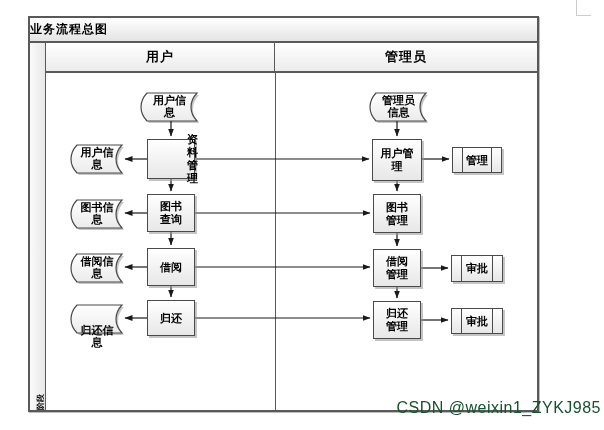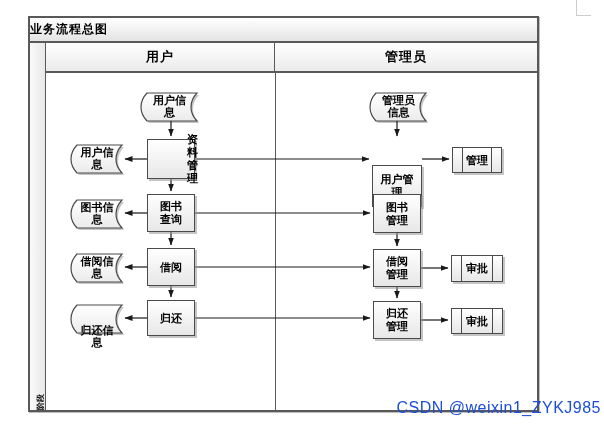--- a/index.html
+++ b/index.html
@@ -63,21 +63,21 @@
   .pre-bars{
     position:absolute;top:0;bottom:0;left:9px;right:9px;
     border-left:1px solid #4a4a4a;border-right:1px solid #4a4a4a;
   }
   .doc-text{
     position:absolute;display:flex;align-items:center;justify-content:center;text-align:center;
     font-size:11px;font-weight:bold;line-height:12.5px;white-space:pre-line;
   }
   .watermark{
     position:absolute;right:3px;top:399px;
-    font-size:16px;color:#1d4ed8;letter-spacing:.5px;
+    font-size:16px;color:#14532d;letter-spacing:.5px;
     font-family:"Liberation Sans",sans-serif;
   }
 </style>
 </head>
 <body>
 
 <div class="screen">
 
   <div class="page-corner"></div>
 
@@ -167,21 +167,21 @@
     <div class="doc-text" style="left:72px;top:324px;width:50px;height:26px;">归还信
 息</div>
 
     <div class="proc" style="left:147px;top:139px;width:48px;height:40px;padding-left:43px;">资料
 管理</div>
     <div class="proc" style="left:147px;top:194px;width:48px;height:38px;">图书
 查询</div>
     <div class="proc" style="left:147px;top:248px;width:48px;height:38px;">借阅</div>
     <div class="proc" style="left:147px;top:300px;width:48px;height:36px;">归还</div>
 
-    <div class="proc" style="left:372px;top:139px;width:50px;height:42px;margin-top:26px;">用户管
+    <div class="proc" style="left:372px;top:139px;width:50px;height:42px;">用户管
 理</div>
     <div class="proc" style="left:373px;top:194px;width:48px;height:39px;">图书
 管理</div>
     <div class="proc" style="left:373px;top:249px;width:48px;height:38px;">借阅
 管理</div>
     <div class="proc" style="left:373px;top:301px;width:48px;height:38px;">归还
 管理</div>
 
     <div class="proc" style="left:452px;top:147px;width:50px;height:26px;">
       <div class="pre-bars"></div>

